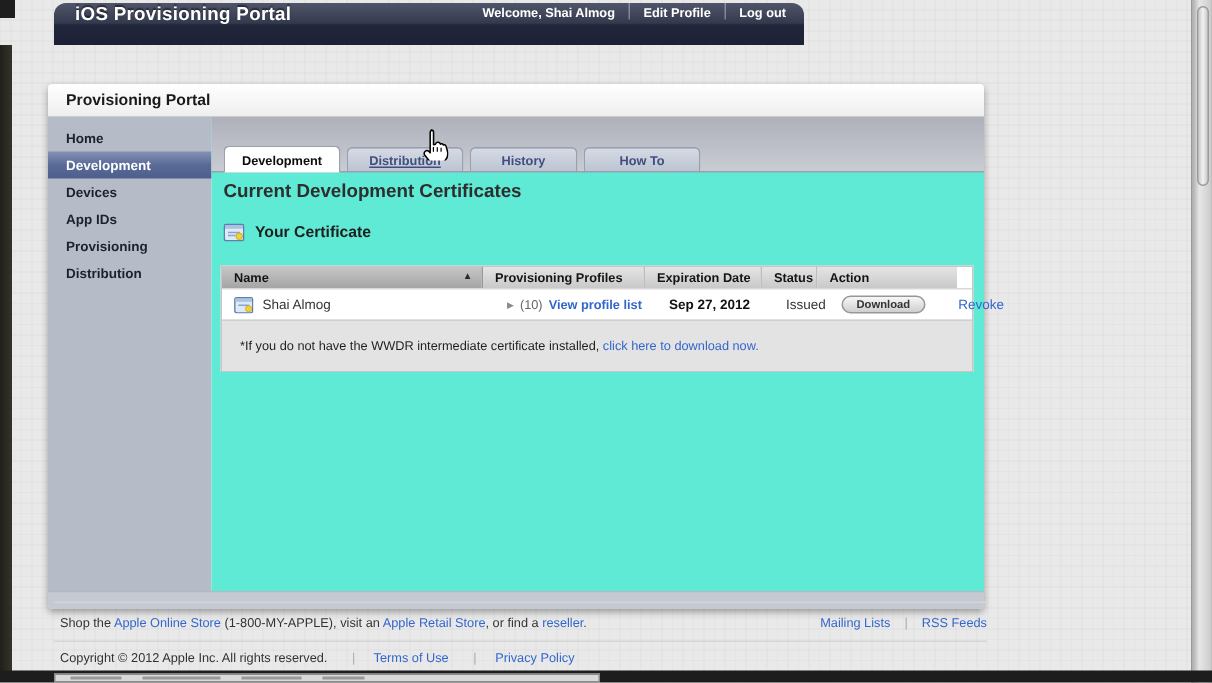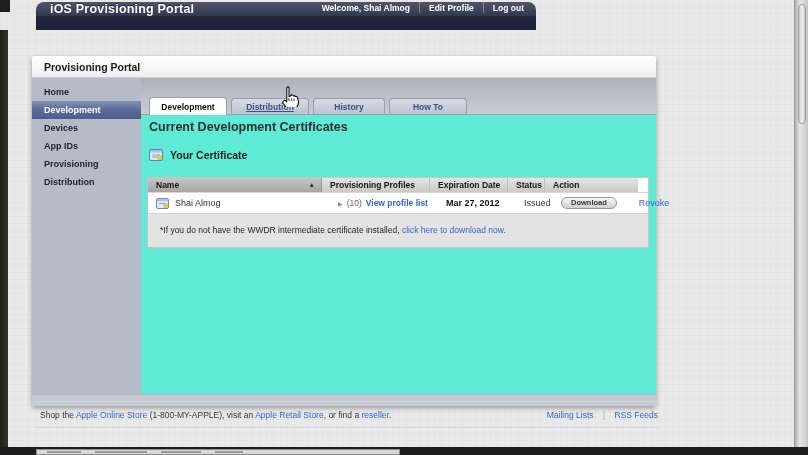--- a/index.html
+++ b/index.html
@@ -186,21 +186,21 @@
               <line x1="3" y1="6" x2="11" y2="6" stroke="#8aa5c8" stroke-width="1"></line>
               <circle cx="10.5" cy="8.5" r="2.2" fill="#f2d23b" stroke="#caa626" stroke-width="0.6"></circle>
             </svg>
             <span>Shai Almog</span>
           </div>
           <div class="td profiles">
             <span class="expander">▶</span>
             <span class="count">(10)</span>
             <span class="blue-link">View profile list</span>
           </div>
-          <div class="td expiration">Mar 27, 2012</div>
+          <div class="td expiration">Sep 27, 2012</div>
           <div class="td status">Issued</div>
           <div class="td action">
             <span class="download-btn">Download</span>
             <span class="blue-link revoke">Revoke</span>
           </div>
         </div>
 
         <div class="note-row">
           <span>*If you do not have the WWDR intermediate certificate installed, </span><span class="blue-link">click here to download now.</span>
         </div>
@@ -211,20 +211,27 @@
   <div class="f-rule" style="top:401px;"></div>
   <div class="f-line1">
     <span>Shop the </span><span class="blue-link">Apple Online Store</span><span> (1-800-MY-APPLE), visit an </span><span class="blue-link">Apple Retail Store</span><span>, or find a </span><span class="blue-link">reseller</span><span>.</span>
   </div>
   <div class="f-right">
     <span class="blue-link">Mailing Lists</span>
     <span class="f-sep">|</span>
     <span class="blue-link">RSS Feeds</span>
   </div>
   <div class="f-rule" style="top:427px;"></div>
+  <div class="f-line2">
+    <span>Copyright © 2012 Apple Inc. All rights reserved.</span>
+    <span class="f-sep2">|</span>
+    <span class="blue-link">Terms of Use</span>
+    <span class="f-sep2">|</span>
+    <span class="blue-link">Privacy Policy</span>
+  </div>
 
   <div class="bg-bottomstrip"></div>
   <div class="bg-bottominset">
     <i style="width:34px"></i>
     <i style="width:52px"></i>
     <i style="width:40px"></i>
     <i style="width:28px"></i>
   </div>
 
   <svg class="cursor" viewBox="0 0 24 28">

